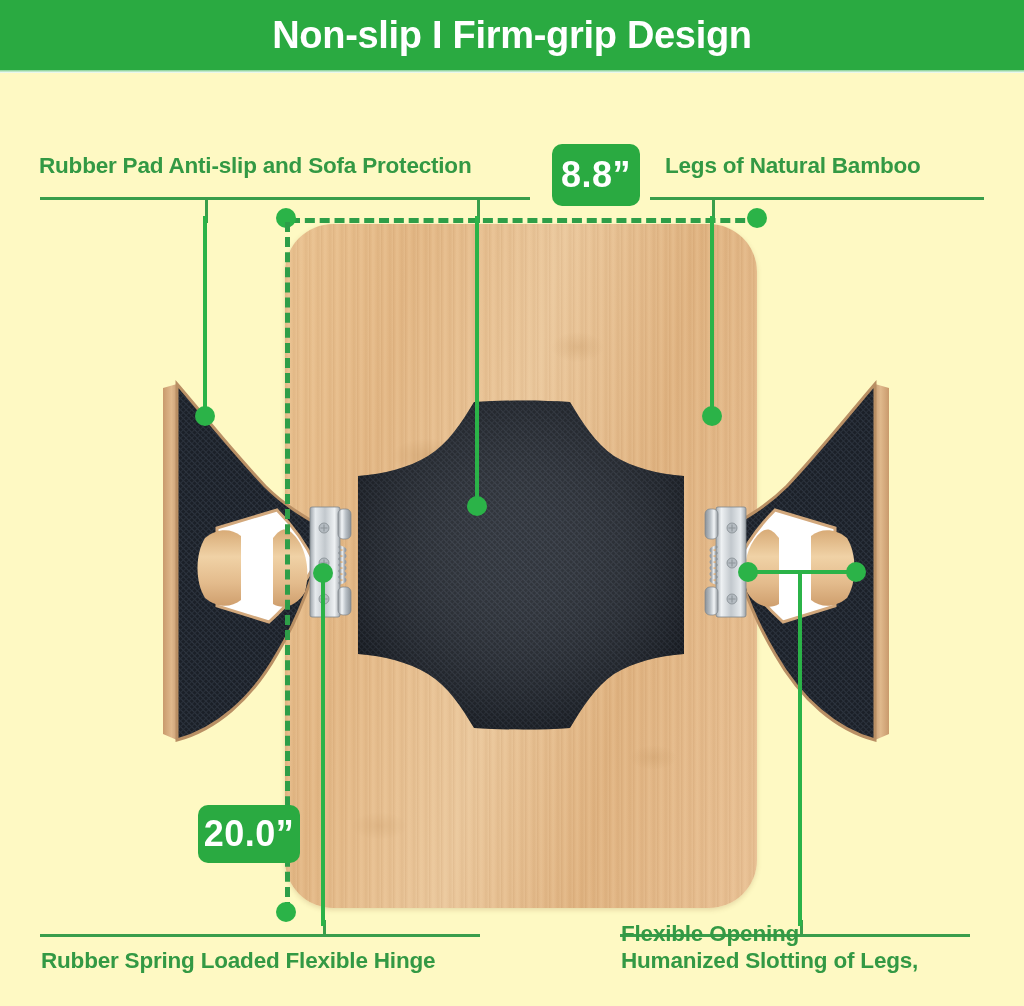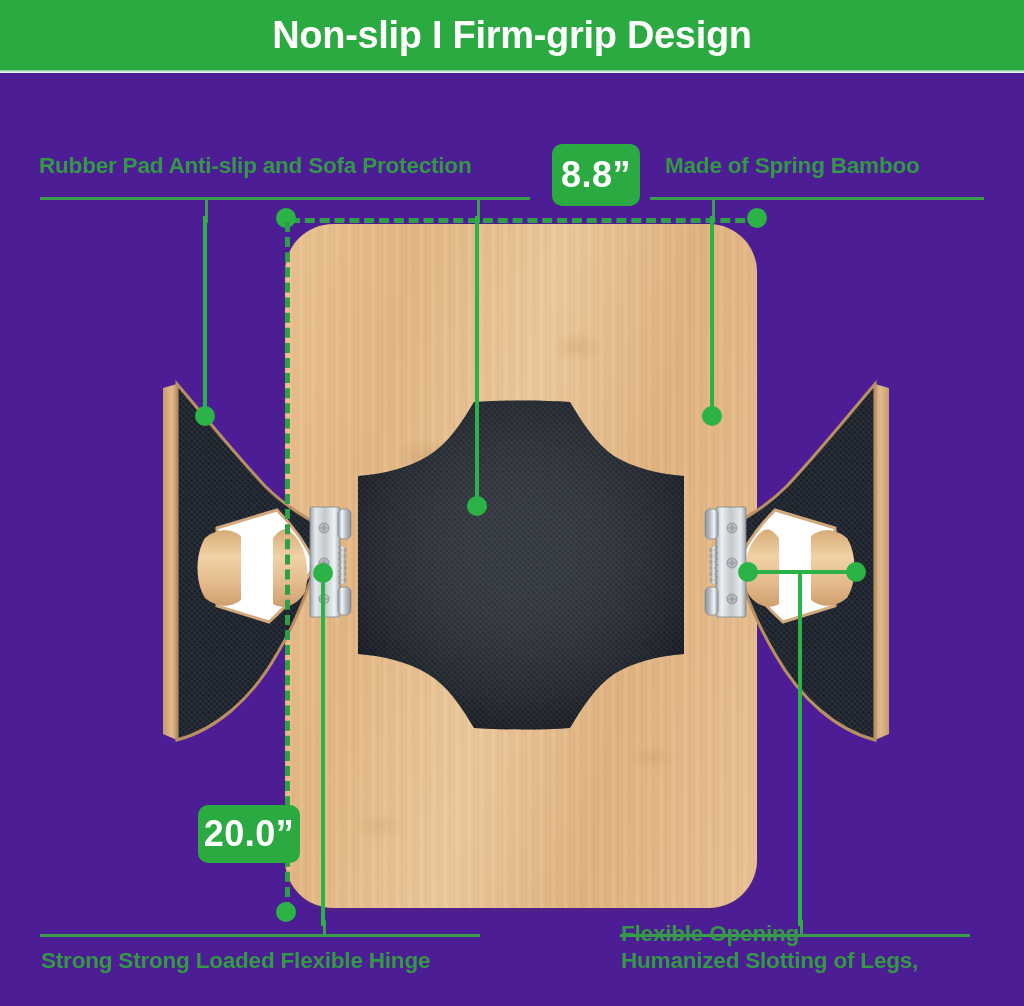--- a/index.html
+++ b/index.html
@@ -10,21 +10,21 @@
     height: 1006px;
     background: #ffffff;
     font-family: "Liberation Sans", sans-serif;
     overflow: hidden;
   }
 
   #page {
     position: relative;
     width: 1024px;
     height: 1006px;
-    background: #4c1d95;
+    background: #fef9c3;
     text-align: center;
   }
 
   
   #header-banner {
     position: absolute;
     left: 0; top: 0;
     width: 1024px;
     height: 70px;
     background: #2aaa41;
@@ -430,23 +430,23 @@
     <div class="lead-v" style="left:798px; top:572px; height:354px;"></div>
     <div class="lead-h" style="left:746px; top:570px; width:110px;"></div>
     <div class="dot" style="left:738px; top:562px;"></div>
     <div class="dot" style="left:846px; top:562px;"></div>
 
   </div>
 
   <div class="layer-text">
     <div class="callout-text" style="left:39px; top:153px;">Rubber Pad Anti-slip and Sofa Protection</div>
 
-    <div class="callout-text" style="left:665px; top:153px;">Made of Spring Bamboo</div>
-
-    <div class="callout-text" style="left:41px; top:948px;">Strong Strong Loaded Flexible Hinge</div>
+    <div class="callout-text" style="left:665px; top:153px;">Legs of Natural Bamboo</div>
+
+    <div class="callout-text" style="left:41px; top:948px;">Rubber Spring Loaded Flexible Hinge</div>
 
     <div class="callout-text" style="left:621px; top:948px;">Humanized Slotting of Legs,</div>
     <div class="callout-text" style="left:621px; top:921px;">Flexible Opening</div>
   </div>
 
   <div class="layer-badge">
     <div class="dim-badge" style="left:552px; top:144px; width:88px; height:62px;">8.8”</div>
 
     <div class="dim-badge" style="left:198px; top:805px; width:102px; height:58px;">20.0”</div>
   </div>

